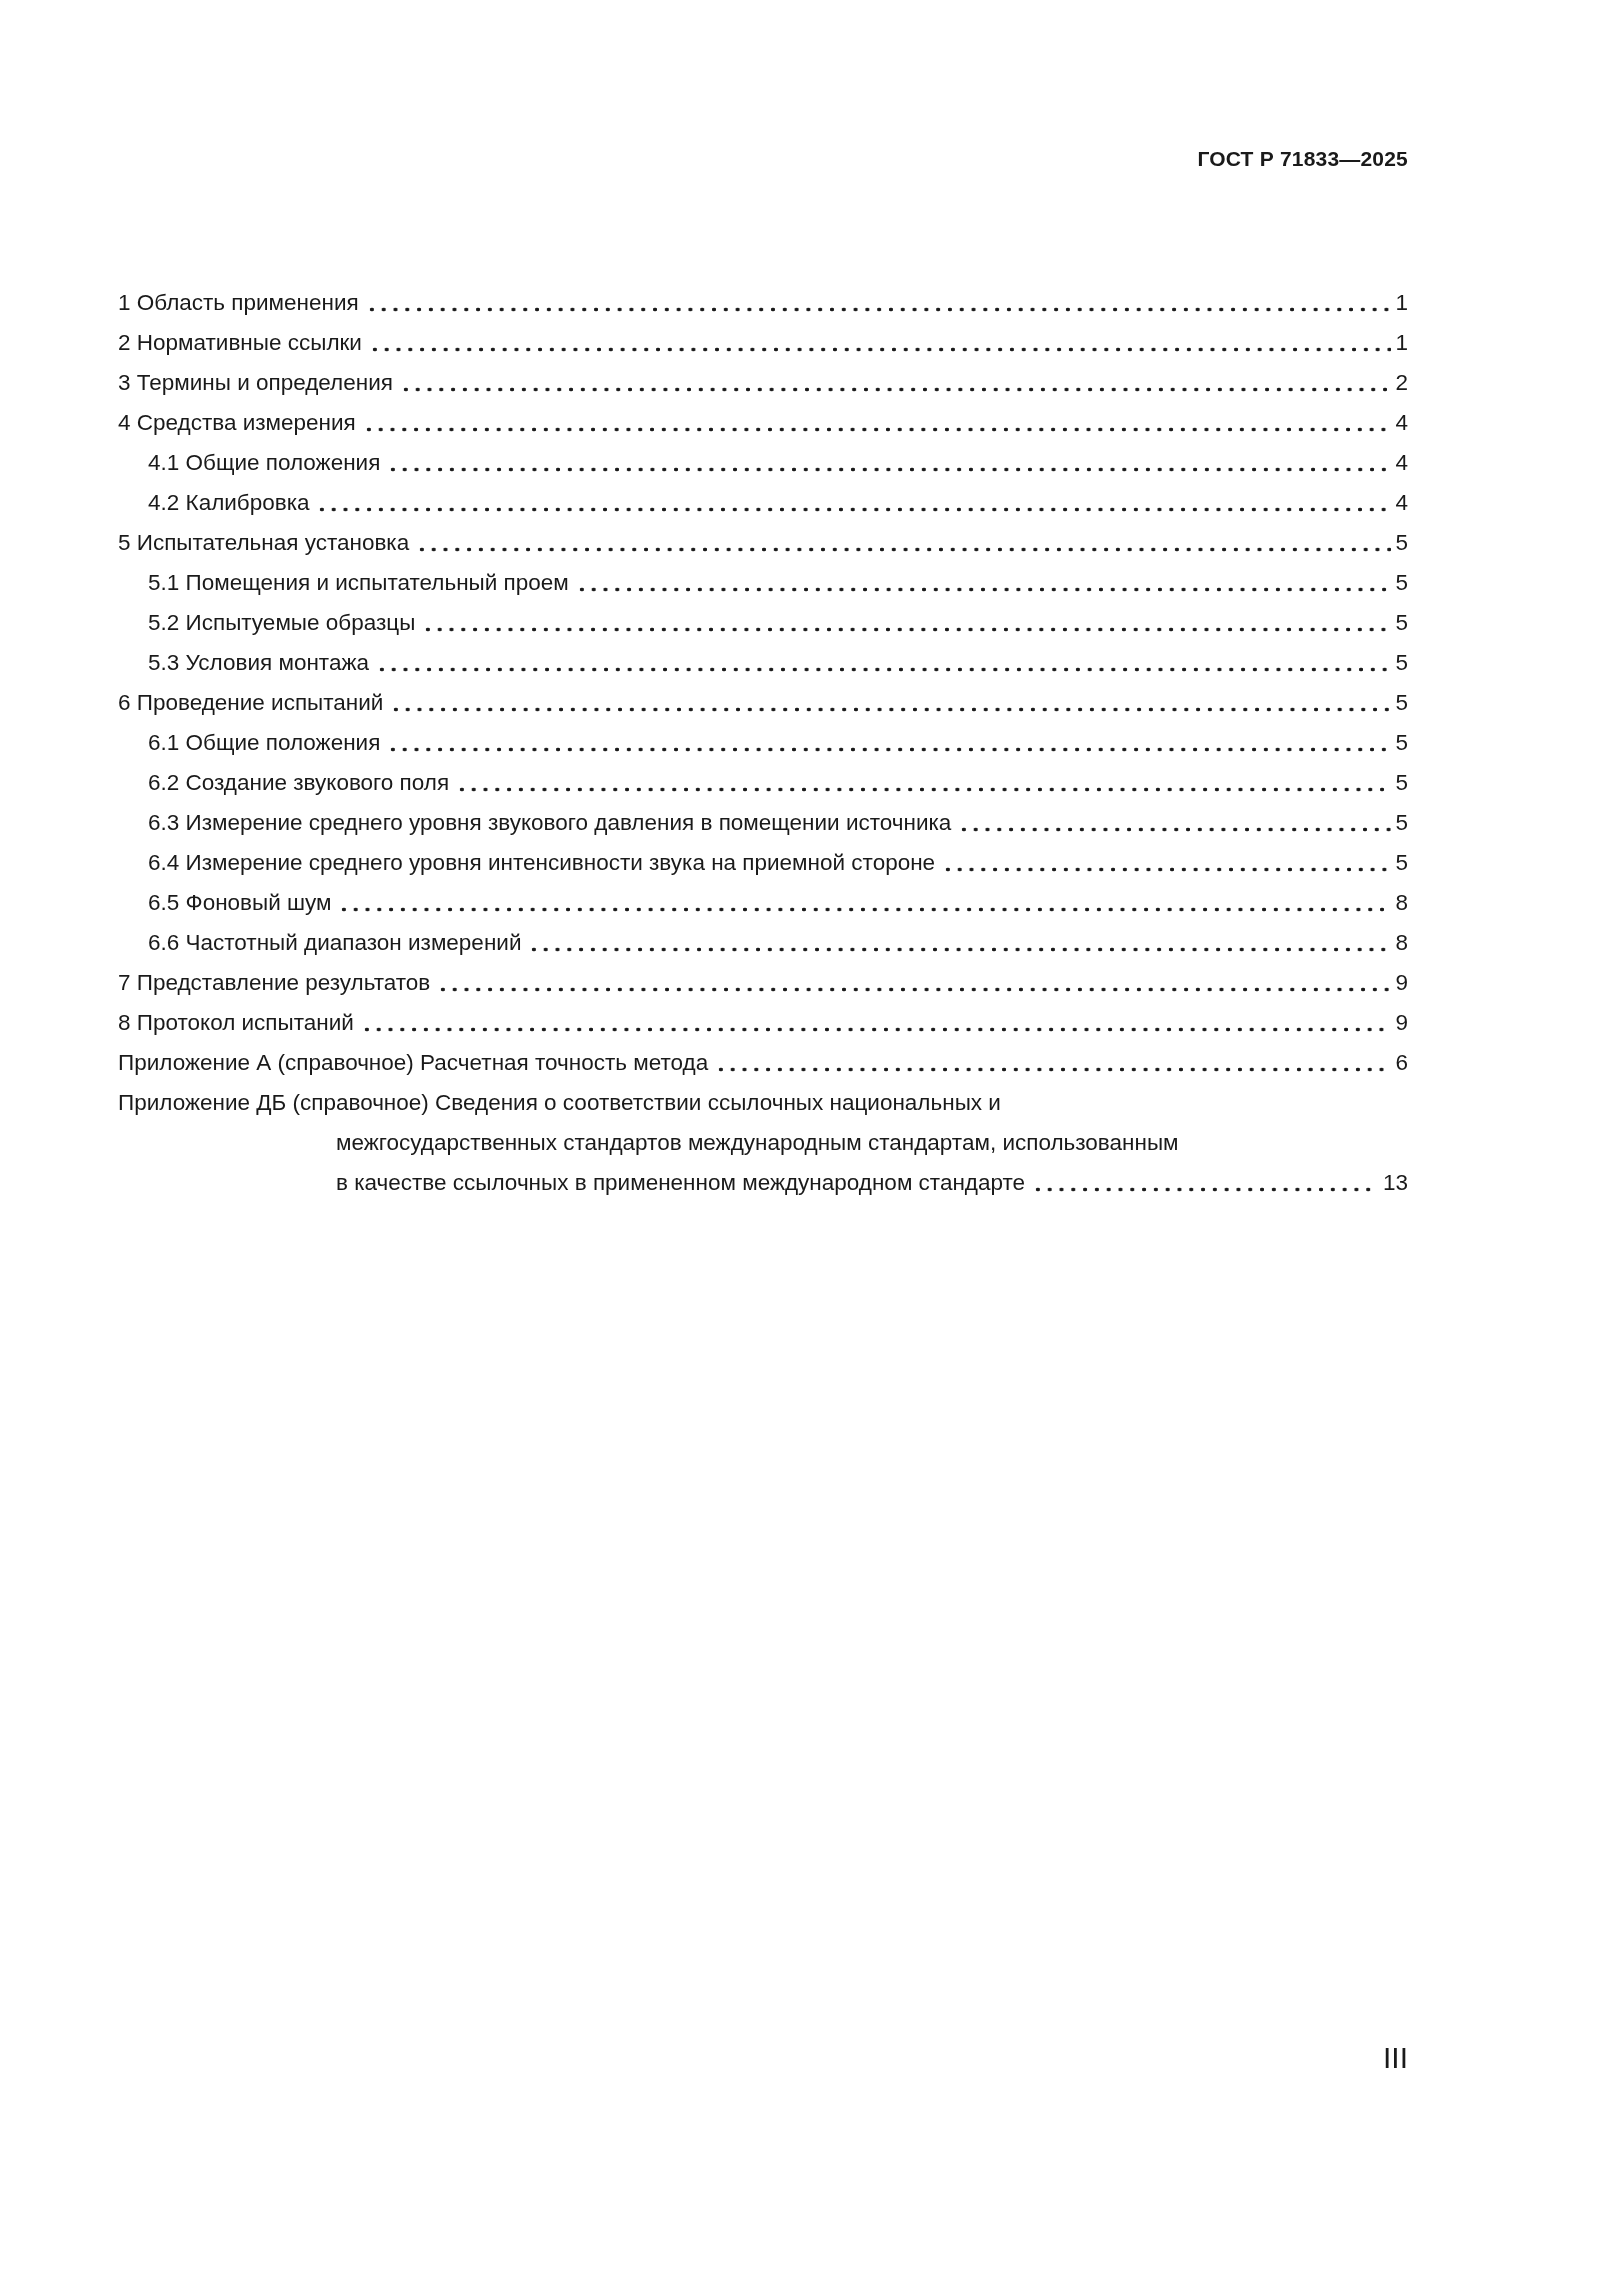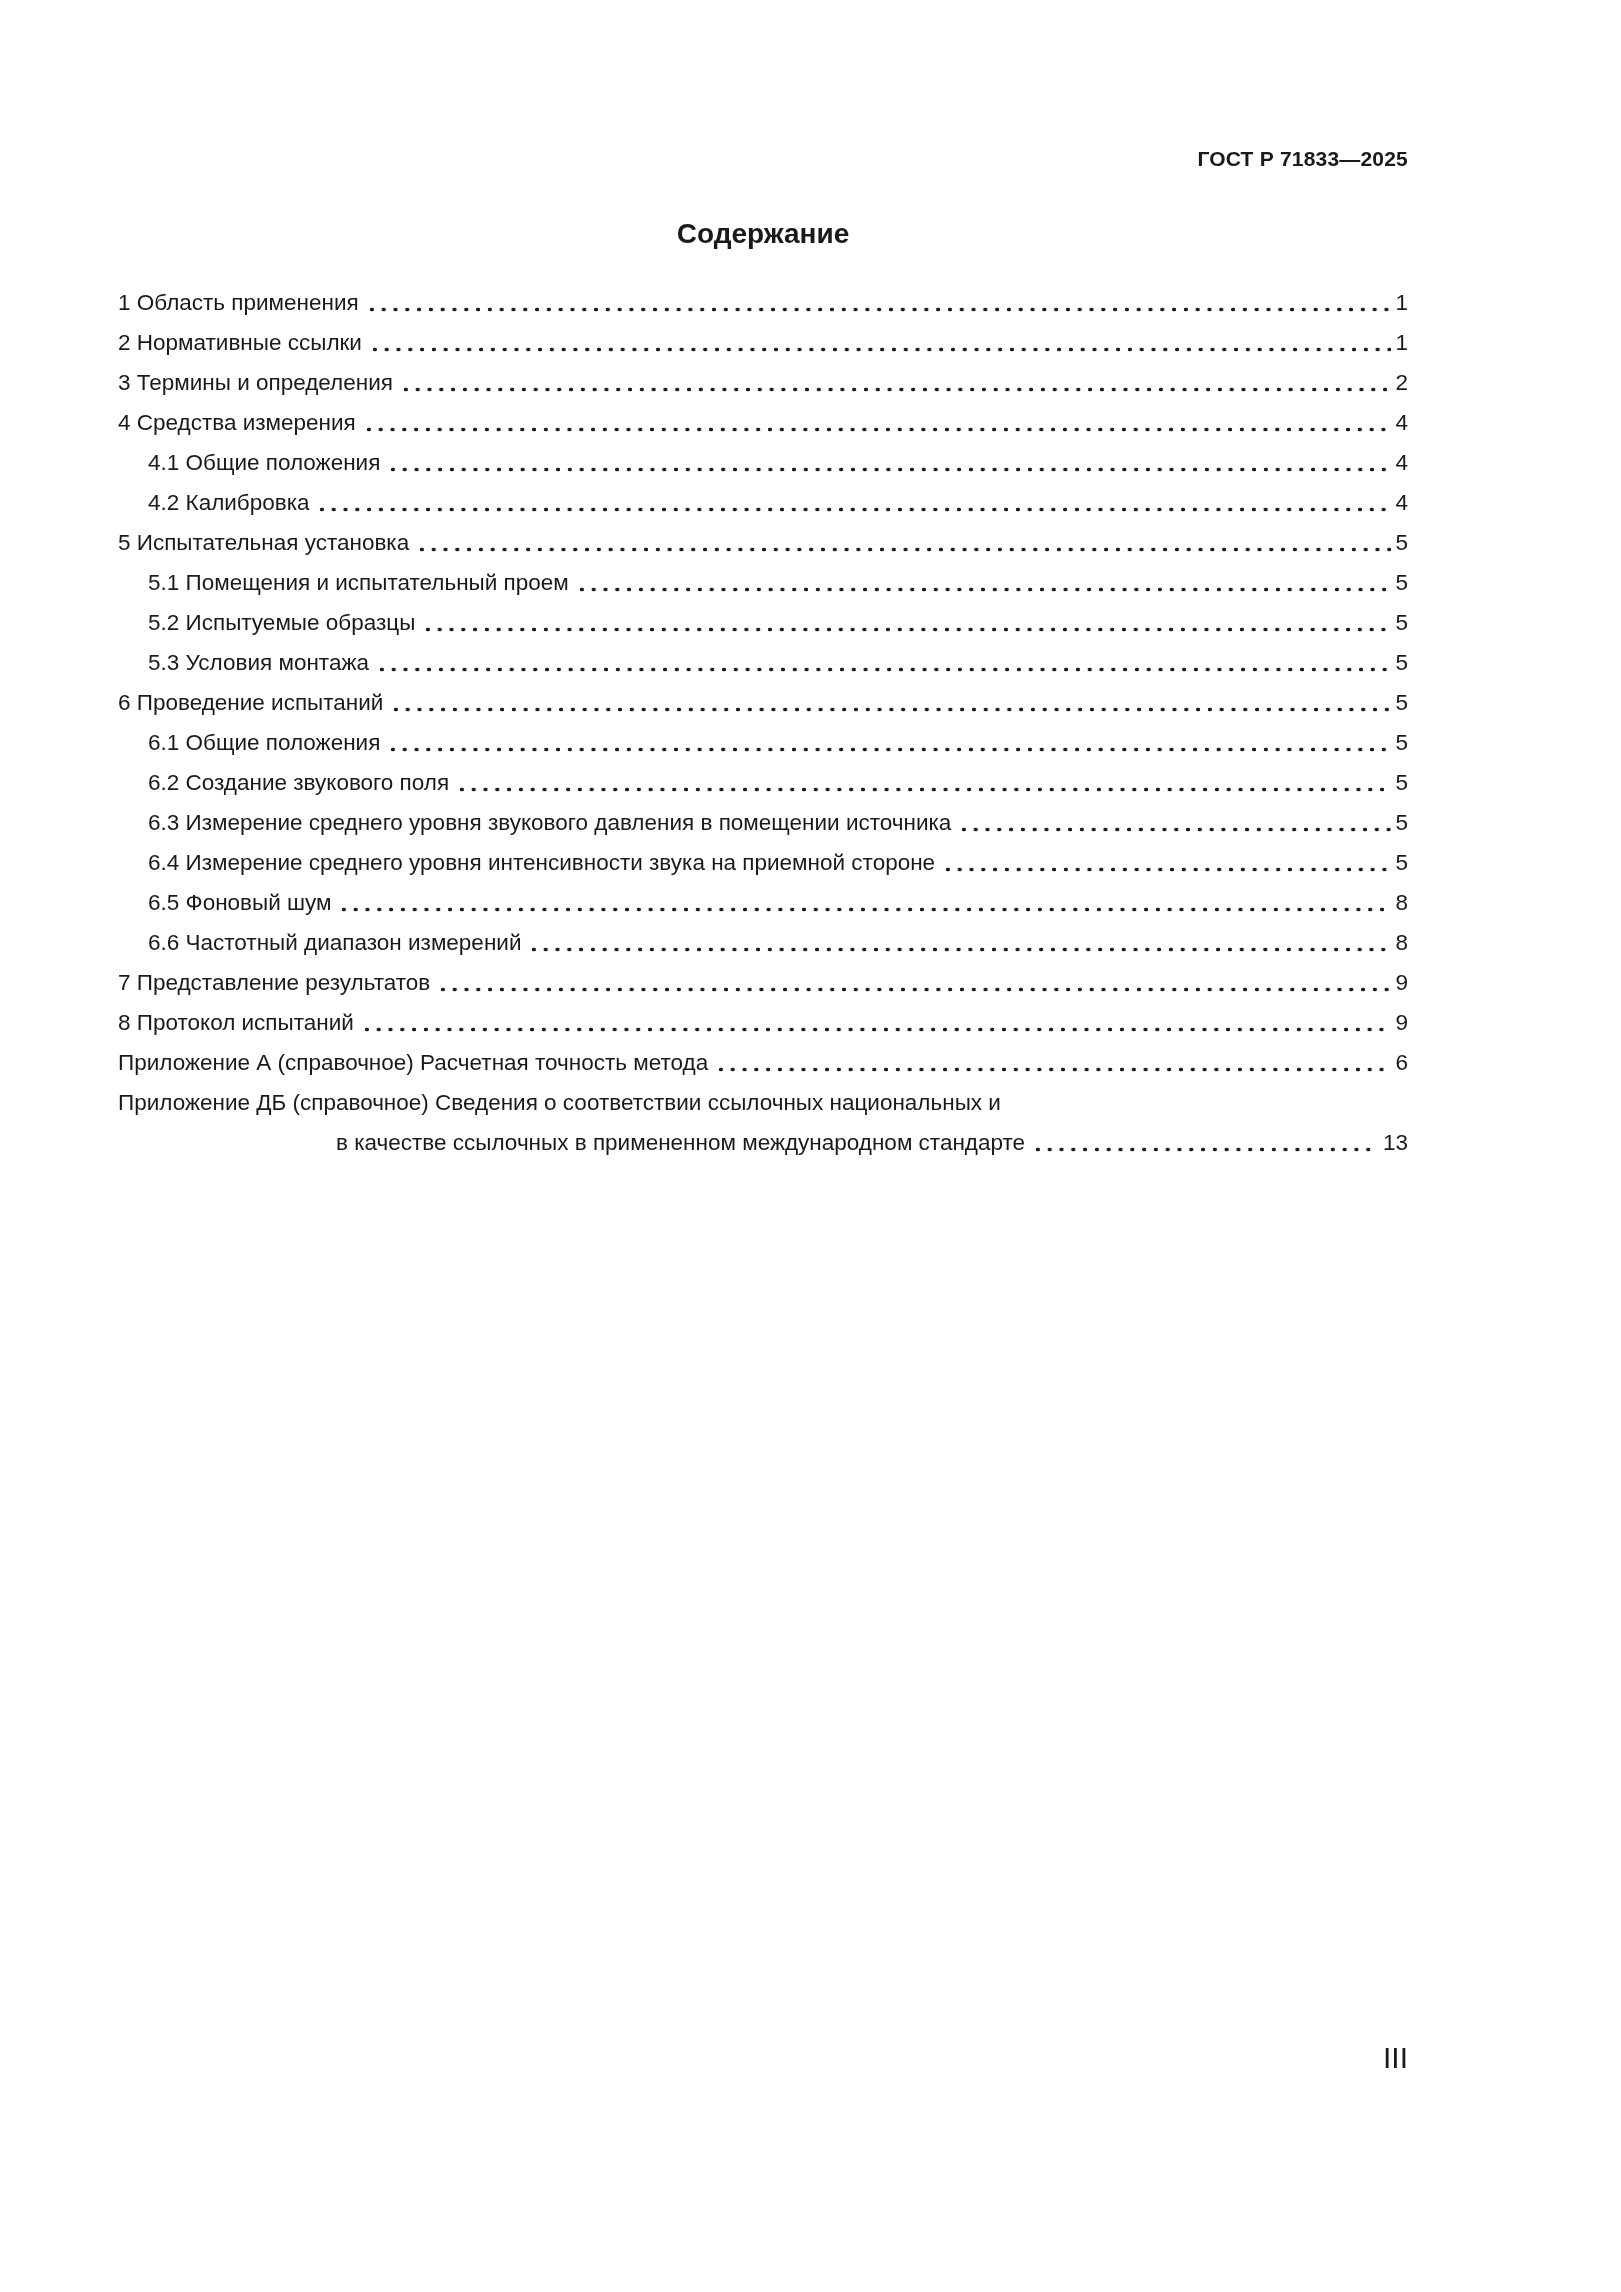--- a/index.html
+++ b/index.html
@@ -86,21 +86,20 @@
     font-size: 30px;
   }
 </style>
 </head>
 <body>
 
 <div class="page">
 
   <div class="doc-header">ГОСТ Р 71833—2025</div>
 
-  <div class="doc-title">Содержание</div>
 
   <div class="toc">
       <div class="toc-row indent-0">
     <span class="toc-label">1 Область применения</span>
     <span class="dots"></span>
     <span class="toc-page">1</span>
   </div>
       <div class="toc-row indent-0">
     <span class="toc-label">2 Нормативные ссылки</span>
     <span class="dots"></span>
@@ -195,20 +194,25 @@
     <span class="toc-label">Приложение А  (справочное)  Расчетная точность метода</span>
     <span class="dots"></span>
     <span class="toc-page">6</span>
   </div>
       <div class="toc-row indent-0">
     <span class="toc-label">Приложение ДБ  (справочное)  Сведения о соответствии ссылочных национальных и</span>
     <span class="dots hidden"></span>
     <span class="toc-page hidden"></span>
   </div>
       <div class="toc-row indent-2">
+    <span class="toc-label">межгосударственных стандартов международным стандартам, использованным</span>
+    <span class="dots hidden"></span>
+    <span class="toc-page hidden"></span>
+  </div>
+      <div class="toc-row indent-2">
     <span class="toc-label">в качестве ссылочных в примененном международном стандарте</span>
     <span class="dots"></span>
     <span class="toc-page">13</span>
   </div>
     </div>
 
   <div class="doc-footer">III</div>
 </div>
 
 

